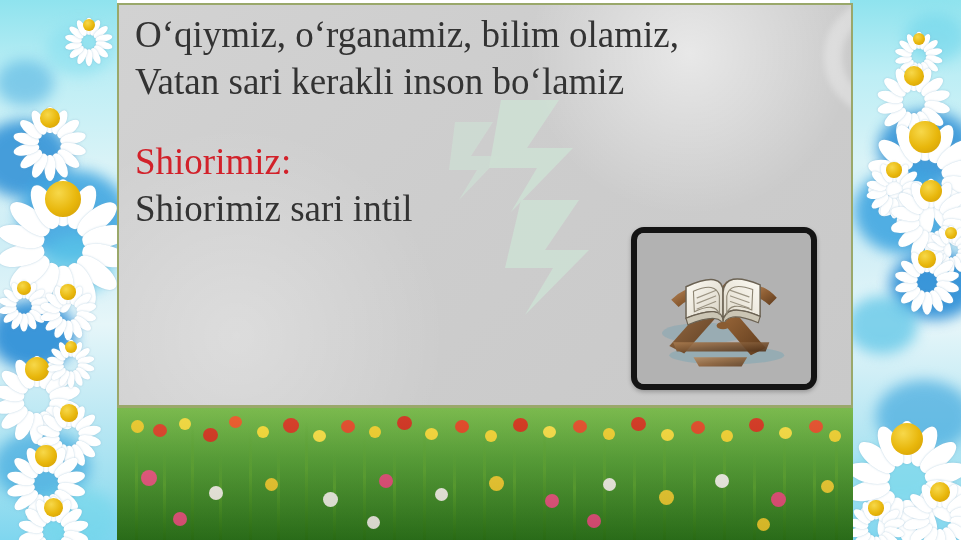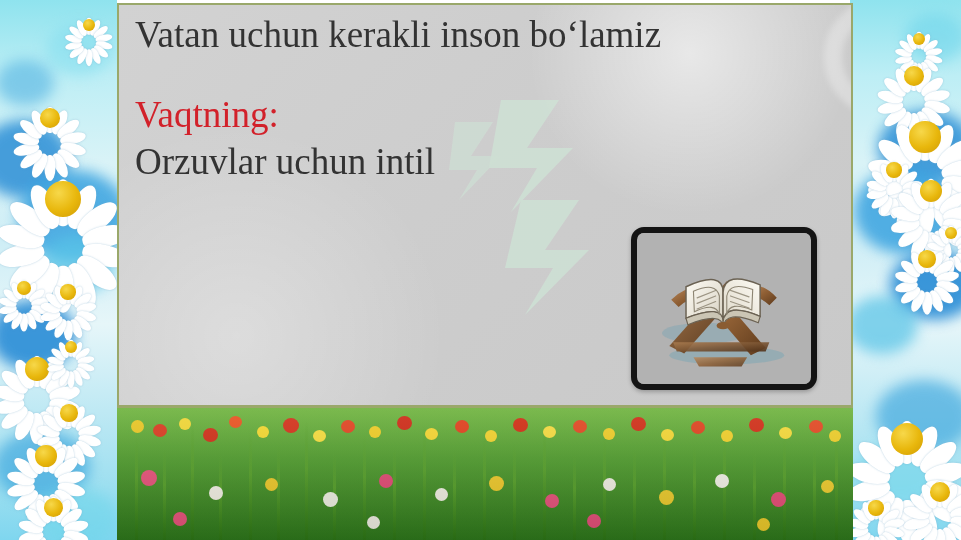--- a/index.html
+++ b/index.html
@@ -583,28 +583,29 @@
       <g fill="#cfe9d8">
         <path d="M52 0 L110 0 L78 48 L124 48 L62 112 L88 68 L40 68 Z"></path>
         <path d="M72 100 L130 100 L96 150 L140 150 L76 215 L104 168 L56 168 Z"></path>
         <path d="M6 22 L44 22 L22 56 L52 56 L10 100 L28 70 L0 70 Z" opacity=".75"></path>
       </g>
     </svg>
 
     <div class="text-col">
 
       <div>
-        <div class="body-line">Vatan uchun kerakli inson bo‘lamiz</div>
+        <div class="body-line">O‘qiymiz, o‘rganamiz, bilim olamiz,</div>
+        <div class="body-line">Vatan sari kerakli inson bo‘lamiz</div>
       </div>
 
       <div class="gap"></div>
 
       <div>
-        <div class="heading">Vaqtning:</div>
-        <div class="body-line">Orzuvlar uchun intil</div>
+        <div class="heading">Shiorimiz:</div>
+        <div class="body-line">Shiorimiz sari intil</div>
       </div>
 
     </div>
 
     <div class="picbox">
       <svg viewBox="0 0 186 163" aria-hidden="true">
         <defs>
           <linearGradient id="wood1" x1="0" y1="0" x2="1" y2="1">
             <stop offset="0" stop-color="#b98a5e"></stop>
             <stop offset=".5" stop-color="#8f5f34"></stop>

